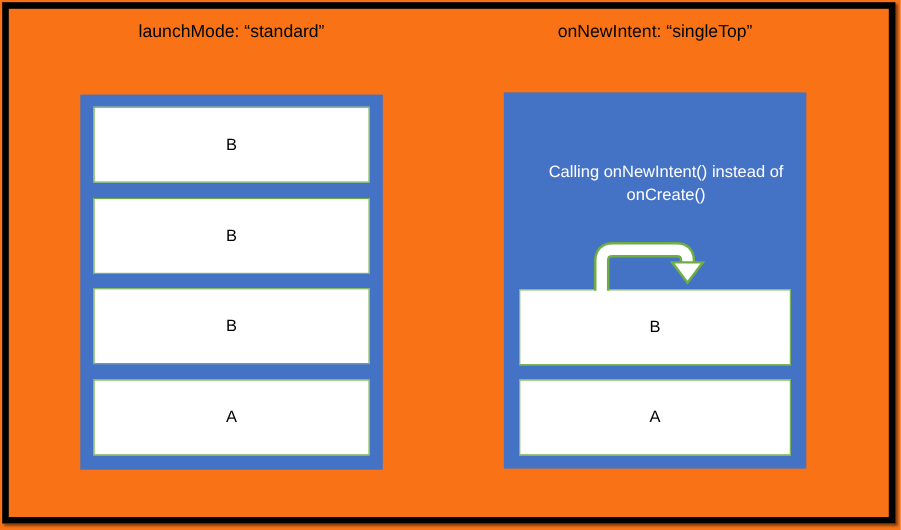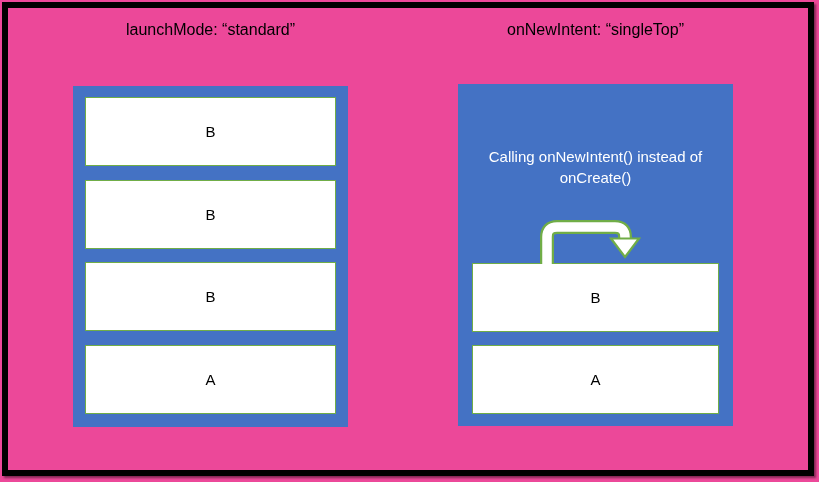--- a/index.html
+++ b/index.html
@@ -5,21 +5,21 @@
   html, body {
     margin: 0;
     padding: 0;
     background: #ffffff;
     font-family: "Liberation Sans", sans-serif;
   }
   .stage {
     position: relative;
     width: 819px;
     height: 482px;
-    background: #ec4899;
+    background: #f97316;
     overflow: hidden;
   }
   .frame {
     position: absolute;
     left: 2px;
     top: 2px;
     right: 5px;
     bottom: 6px;
     border: 6px solid #000000;
     box-shadow: 2px 2px 2px rgba(0,0,0,0.45);
@@ -77,21 +77,21 @@
     left: 14px;
     width: 247px;
     height: 69px;
   }
   .stack.right .activity-box.box-b { top: 179px; }
   .stack.right .activity-box.box-a { top: 261px; }
 
   .note {
     position: absolute;
     top: 62px;
-    left: 30px;
+    left: 40px;
     width: 215px;
     text-align: center;
     color: #ffffff;
     font-size: 15px;
     line-height: 21px;
   }
   .loop-arrow {
     position: absolute;
     left: 70px;
     top: 120px;

